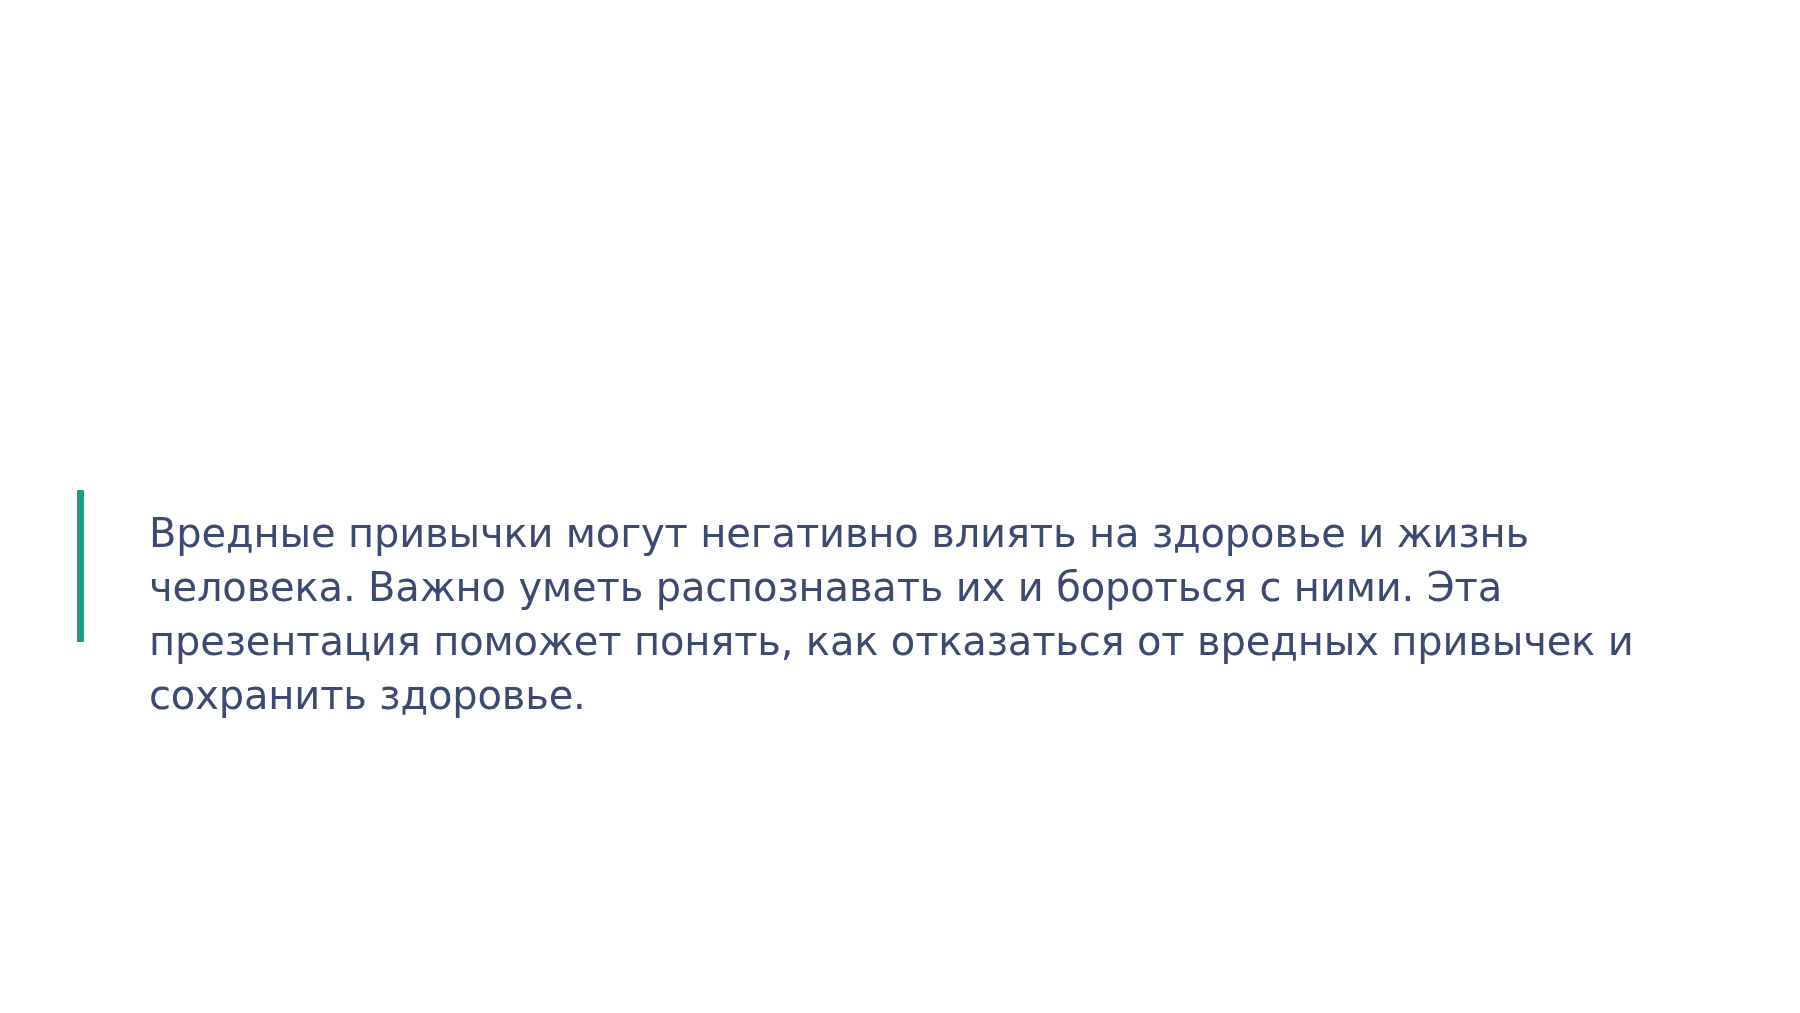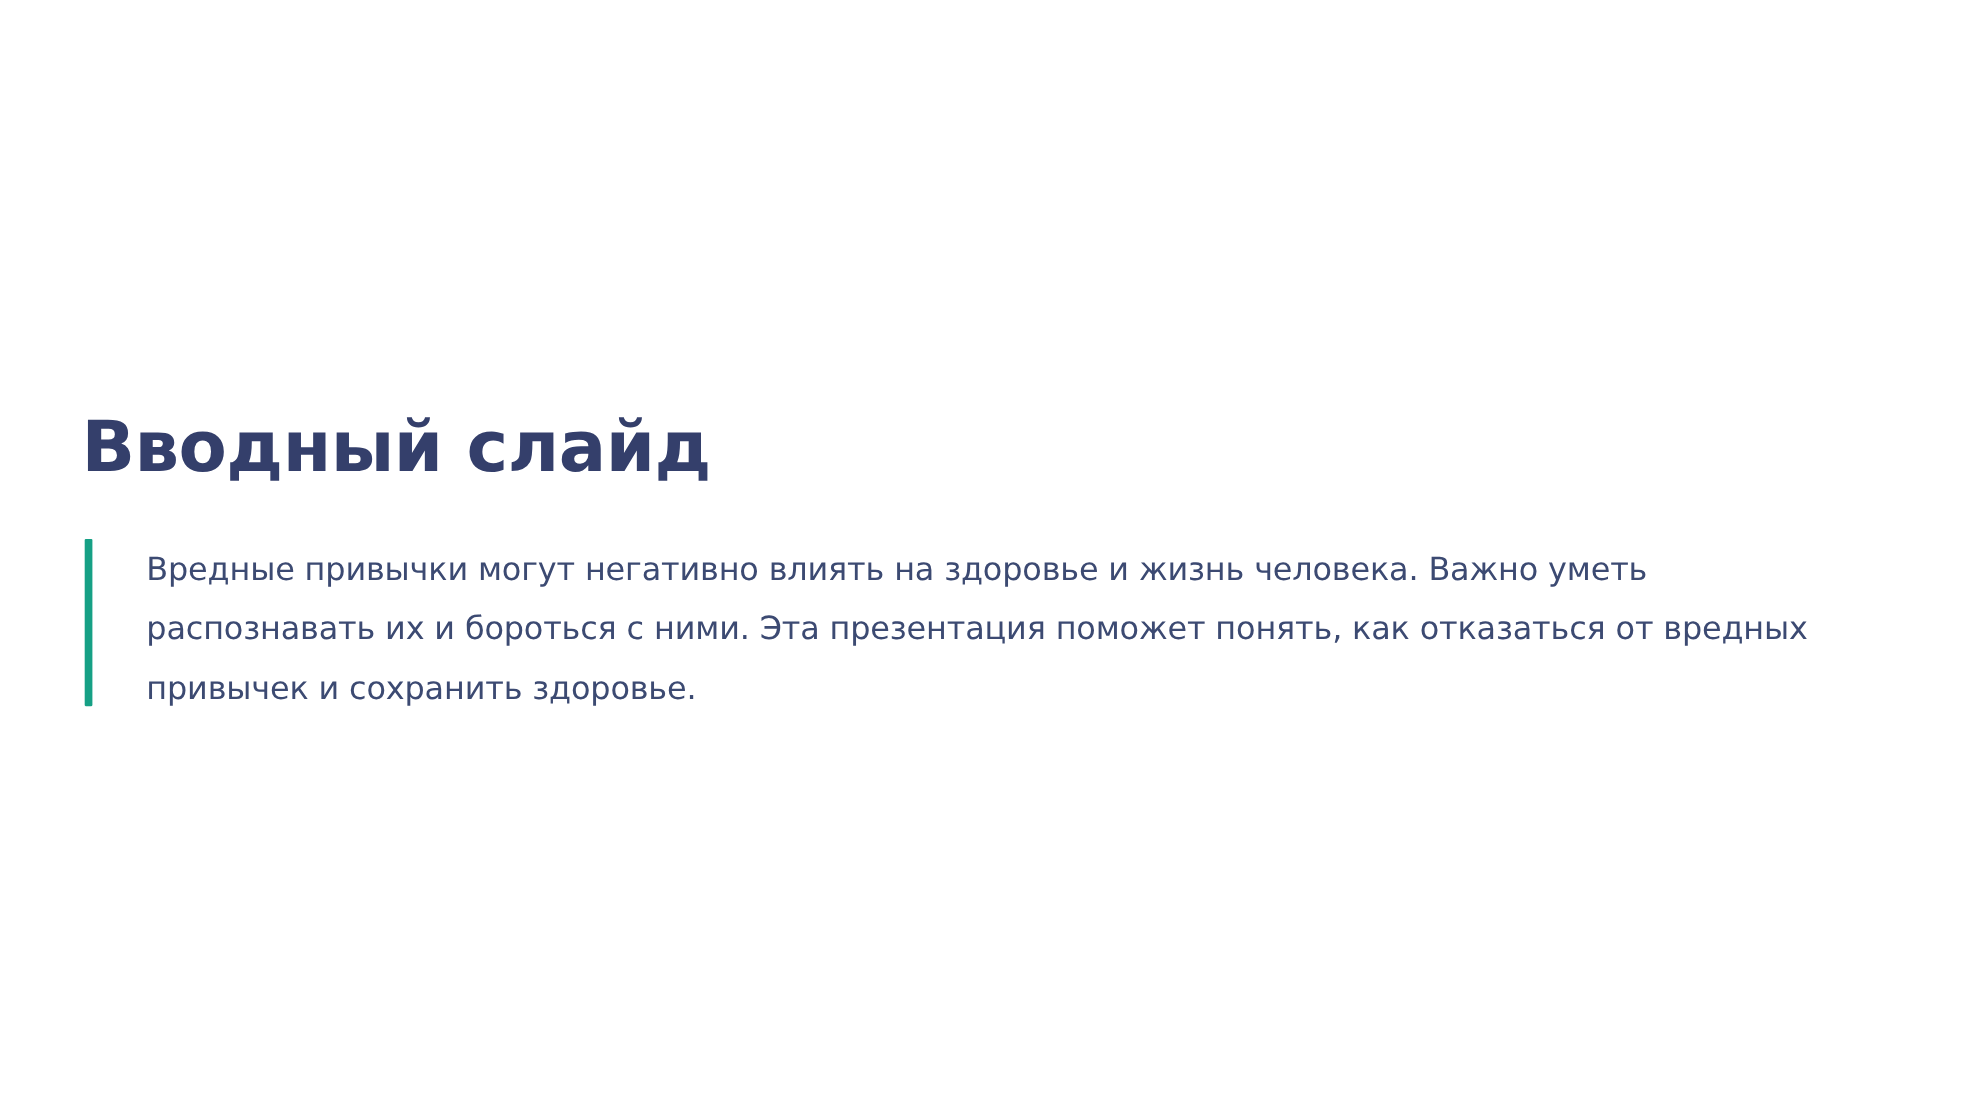--- a/index.html
+++ b/index.html
@@ -48,36 +48,35 @@
   .accent-bar {
     flex: 0 0 auto;
     width: 7px;
     height: 152px;
     background: #16a085;
     border-radius: 1px;
   }
 
   .body-text {
     flex: 1 1 auto;
-    margin: 0;
+    margin: 16px;
     padding-left: 49px;
     font-family: "DejaVu Sans", sans-serif;
-    font-size: 29px;
+    font-size: 40px;
     font-weight: 400;
     line-height: 54px;
     color: #3c4a72;
     letter-spacing: -0.15px;
     text-align: left;
   }
 </style>
 </head>
 <body>
 
 <div class="slide">
 
-  <h1 class="slide-title">Вводный слайд</h1>
 
   <div class="body-block">
     <div class="accent-bar"></div>
     <p class="body-text">Вредные привычки могут негативно влиять на здоровье и жизнь человека. Важно уметь распознавать их и бороться с ними. Эта презентация поможет понять, как отказаться от вредных привычек и сохранить здоровье.</p>
   </div>
 
 </div>
 
 </body></html>

